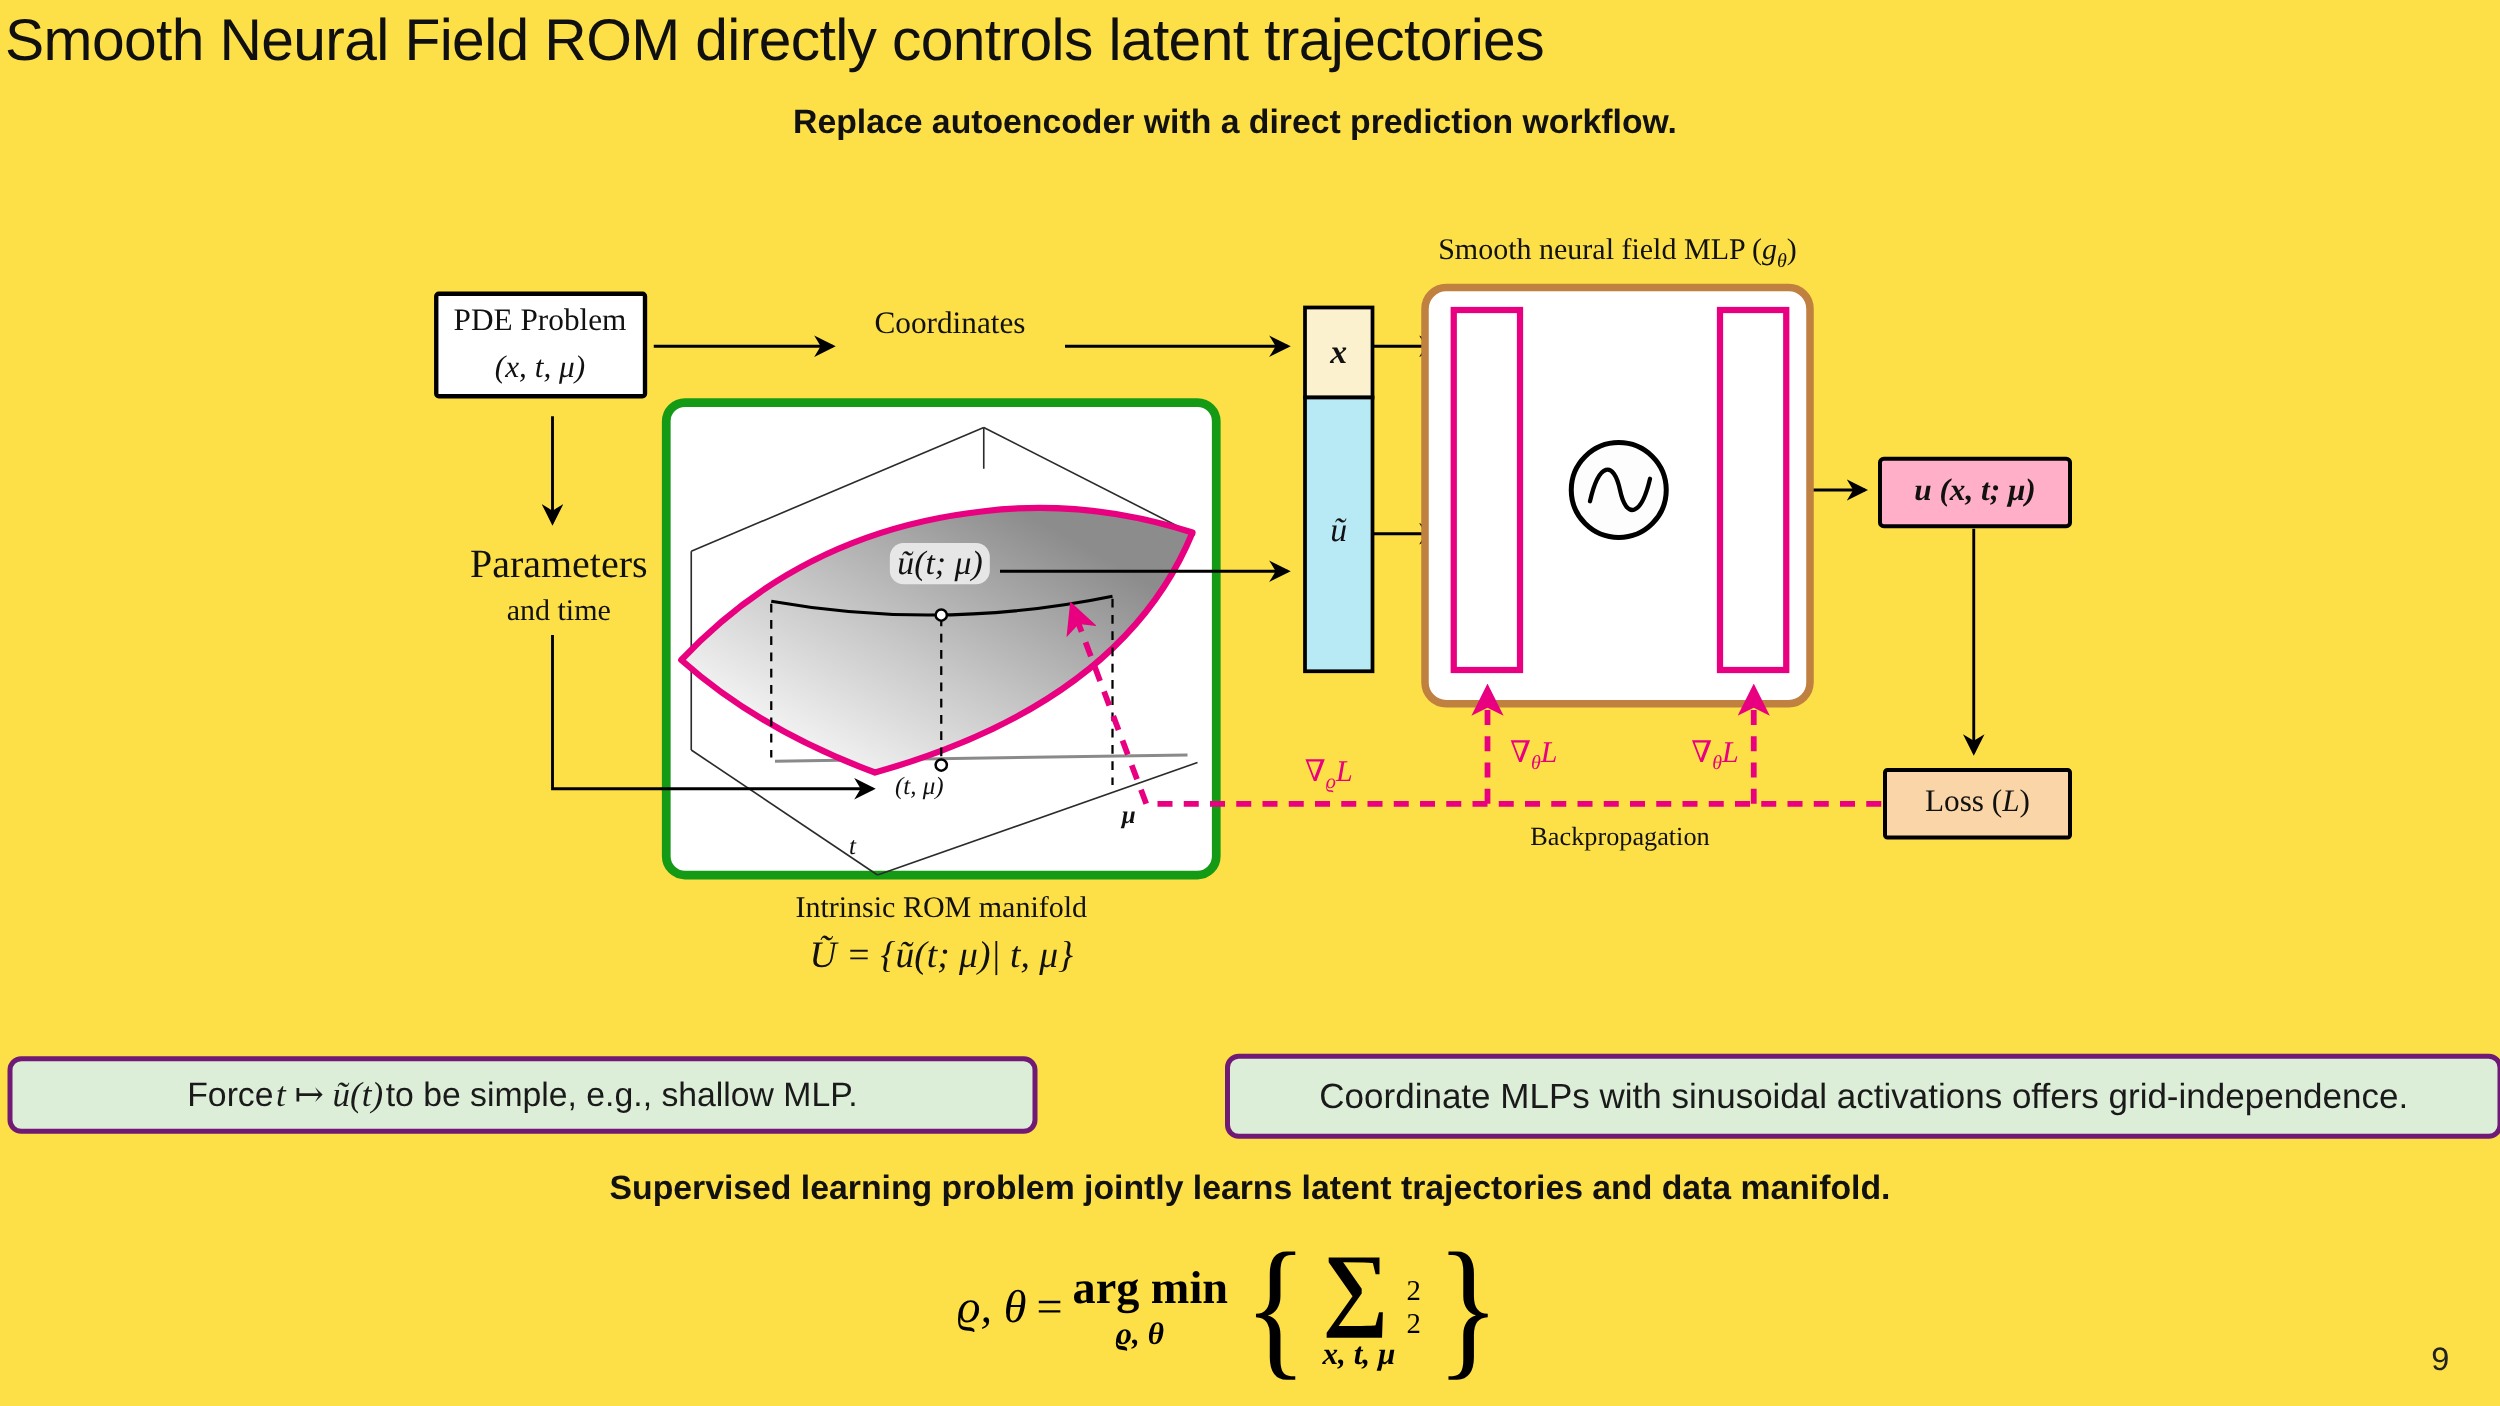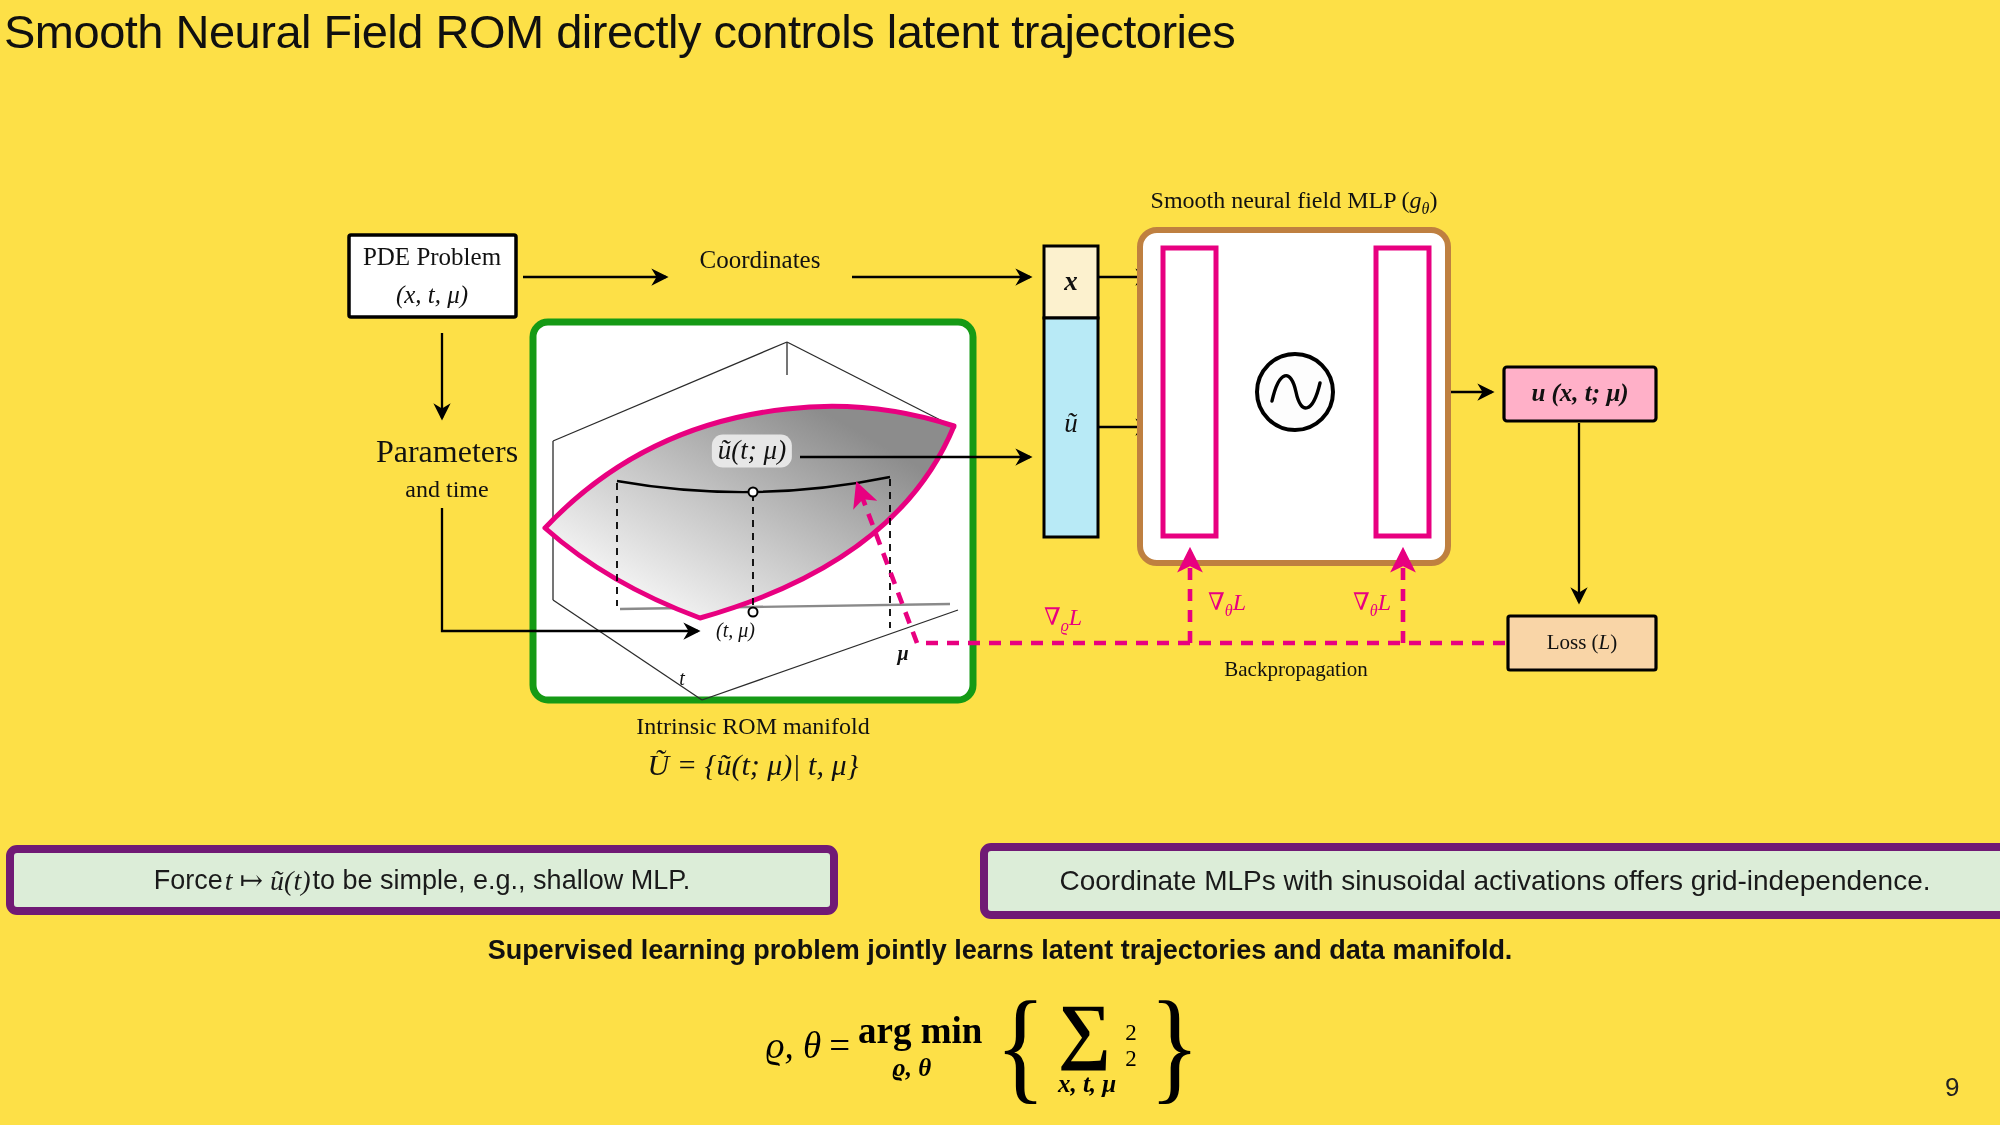--- a/index.html
+++ b/index.html
@@ -18,22 +18,22 @@
   .pink{color:#E80080;}
   .gradlbl{font-size:24px;}
   .gradlbl sub{font-size:16px;font-style:italic;}
   .gradlbl .gl{font-style:italic;}
   .mlp-title{font-size:24px;}
   .mlp-title sub{font-size:16px;}
   .caption{font-size:24px;}
   .man-eq{font-size:30px;font-style:italic;}
   .invec{font-size:27px;}
   .outlbl{font-size:25px;font-weight:bold;font-style:italic;}
-  .losslbl{font-size:21px;}
-  .pill{position:absolute;background:#DCEDD8;border:8px solid #701a75;border-radius:11px;
+  .losslbl{font-size:25px;}
+  .pill{position:absolute;background:#DCEDD8;border:4px solid #701a75;border-radius:11px;
         display:flex;align-items:center;justify-content:center;font-size:27px;color:#1a1a1a;}
   .pill .mathbit{font-family:"Liberation Serif","DejaVu Serif",serif;font-style:italic;font-size:28px;padding:0 2px;}
   .statement{font-size:27px;font-weight:bold;}
   .pagenum{position:absolute;font-size:26px;color:#222;}
   
   .eq{position:absolute;left:985px;top:1046px;transform:translate(-50%,-50%);
       display:flex;align-items:center;gap:8px;font-family:"Liberation Serif","DejaVu Serif",serif;
       font-size:37px;color:#000;}
   .eq .stack{display:inline-flex;flex-direction:column;align-items:flex-start;line-height:1;font-weight:bold;}
   .eq .underlab{font-size:25px;font-style:italic;margin-top:6px;}
@@ -116,20 +116,21 @@
     <rect x="1508" y="616" width="148" height="54" rx="2" fill="#F9D5A7" stroke="#000" stroke-width="3.2"></rect>
 
     <g stroke="#E80080" stroke-width="4.6" stroke-dasharray="12 9" fill="none">
       <path d="M1505,643 L917,643 L858,486" marker-end="url(#ahp)"></path>
       <path d="M1190,643 L1190,552" marker-end="url(#ahp)"></path>
       <path d="M1403,643 L1403,552" marker-end="url(#ahp)"></path>
     </g>
   </svg>
 
   <div class="title">Smooth Neural Field ROM directly controls latent trajectories</div>
+  <div class="lbl subtitle" style="left:988px;top:98px;">Replace autoencoder with a direct prediction workflow.</div>
 
   <div class="lbl serif pde-text" style="left:432px;top:257px;">PDE Problem</div>
   <div class="lbl serif pde-text ital" style="left:432px;top:295px;">(x, t, μ)</div>
 
   <div class="lbl serif" style="left:760px;top:260px;font-size:25px;">Coordinates</div>
 
   <div class="lbl serif" style="left:447px;top:451px;font-size:32px;">Parameters</div>
   <div class="lbl serif" style="left:447px;top:490px;font-size:24px;">and time</div>
 
   <div class="lbl serif surface-tag ital" style="left:752px;top:451px;border-radius:11px;">ũ(t; μ)</div>

